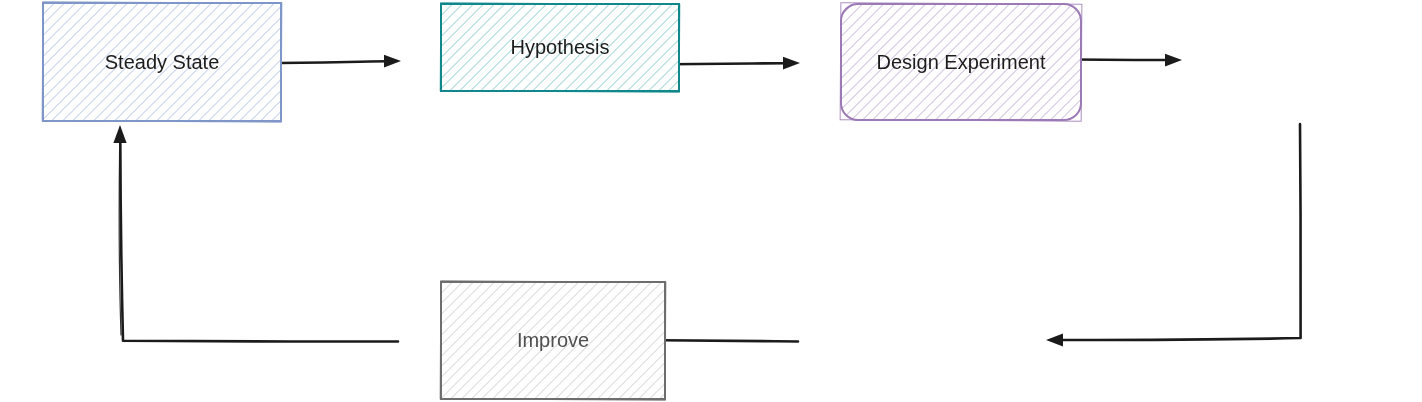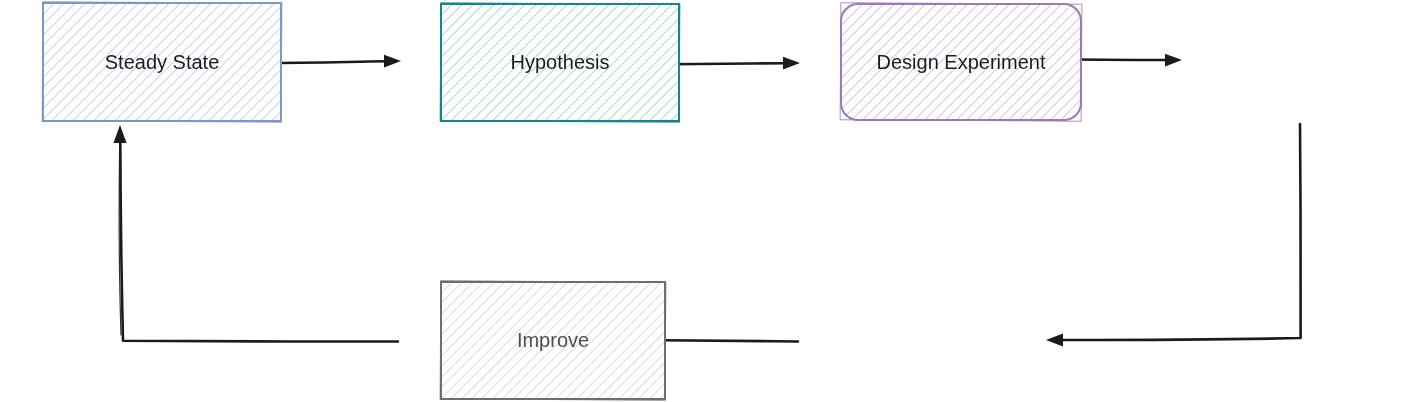--- a/index.html
+++ b/index.html
@@ -50,21 +50,21 @@
     transform: rotate(0.35deg);
     opacity: 0.85;
     pointer-events: none;
   }
   .node .label {
     position: relative;
     white-space: nowrap;
   }
   
   .n0 { left: 2px;    top: 2px;   width: 240px; height: 120px; }
-  .n1 { left: 400px;  top: 3px;   width: 240px; height: 119px; }
+  .n1 { left: 400px;  top: 3px;   width: 240px; height: 89px; }
   .n2 { left: 800px;  top: 3px;   width: 242px; height: 118px; border-radius: 18px; }
   .n3 { left: 1180px; top: 2px;   width: 240px; height: 120px; }
   .n4 { left: 800px;  top: 281px; width: 243px; height: 119px; }
   .n5 { left: 400px;  top: 281px; width: 226px; height: 119px; }
 </style>
 </head>
 <body>
 
 <div class="canvas">
 

